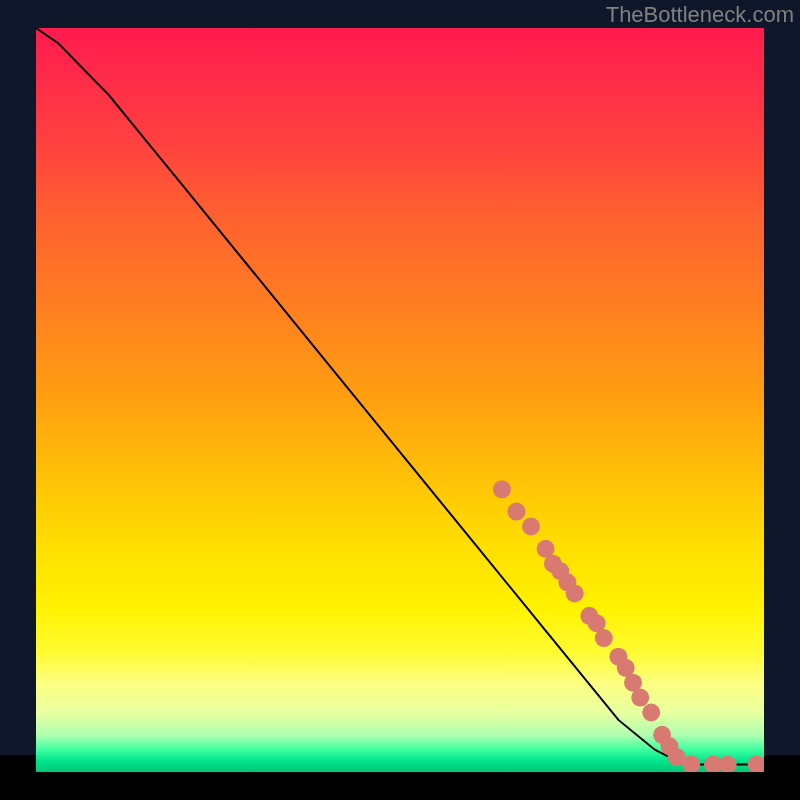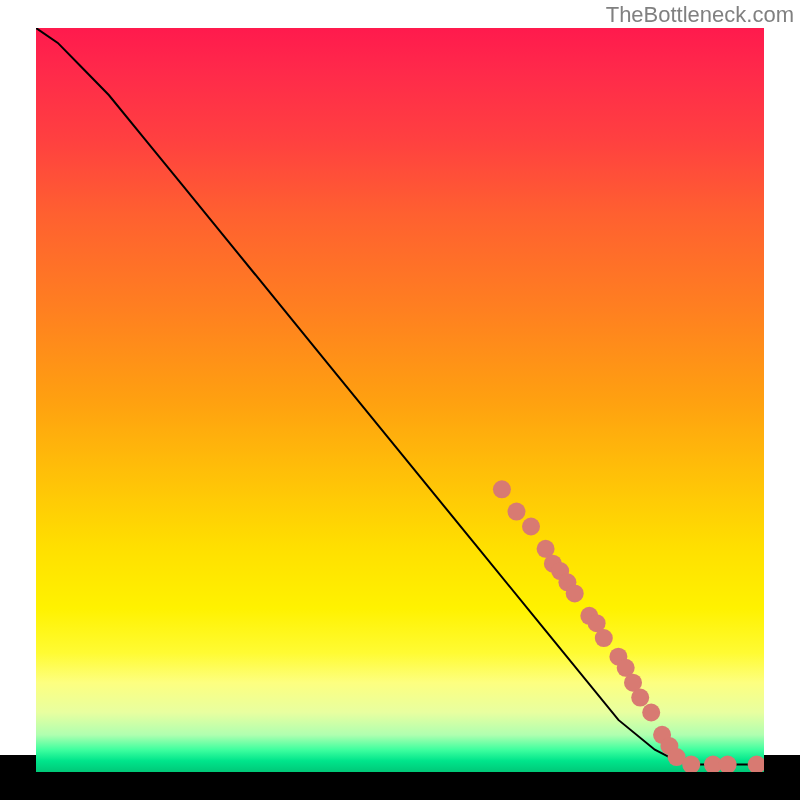--- a/index.html
+++ b/index.html
@@ -8,21 +8,21 @@
     width: 800px;
     height: 800px;
     background: #000;
     overflow: hidden;
     font-family: Arial, Helvetica, sans-serif;
   }
   .frame {
     position: relative;
     width: 800px;
     height: 755px;
-    background: #ffffff;
+    background: #0f172a;
   }
   .watermark {
     position: absolute;
     top: 2px;
     right: 6px;
     color: #808080;
     font-size: 22px;
     font-weight: 400;
     letter-spacing: 0px;
     z-index: 10;

